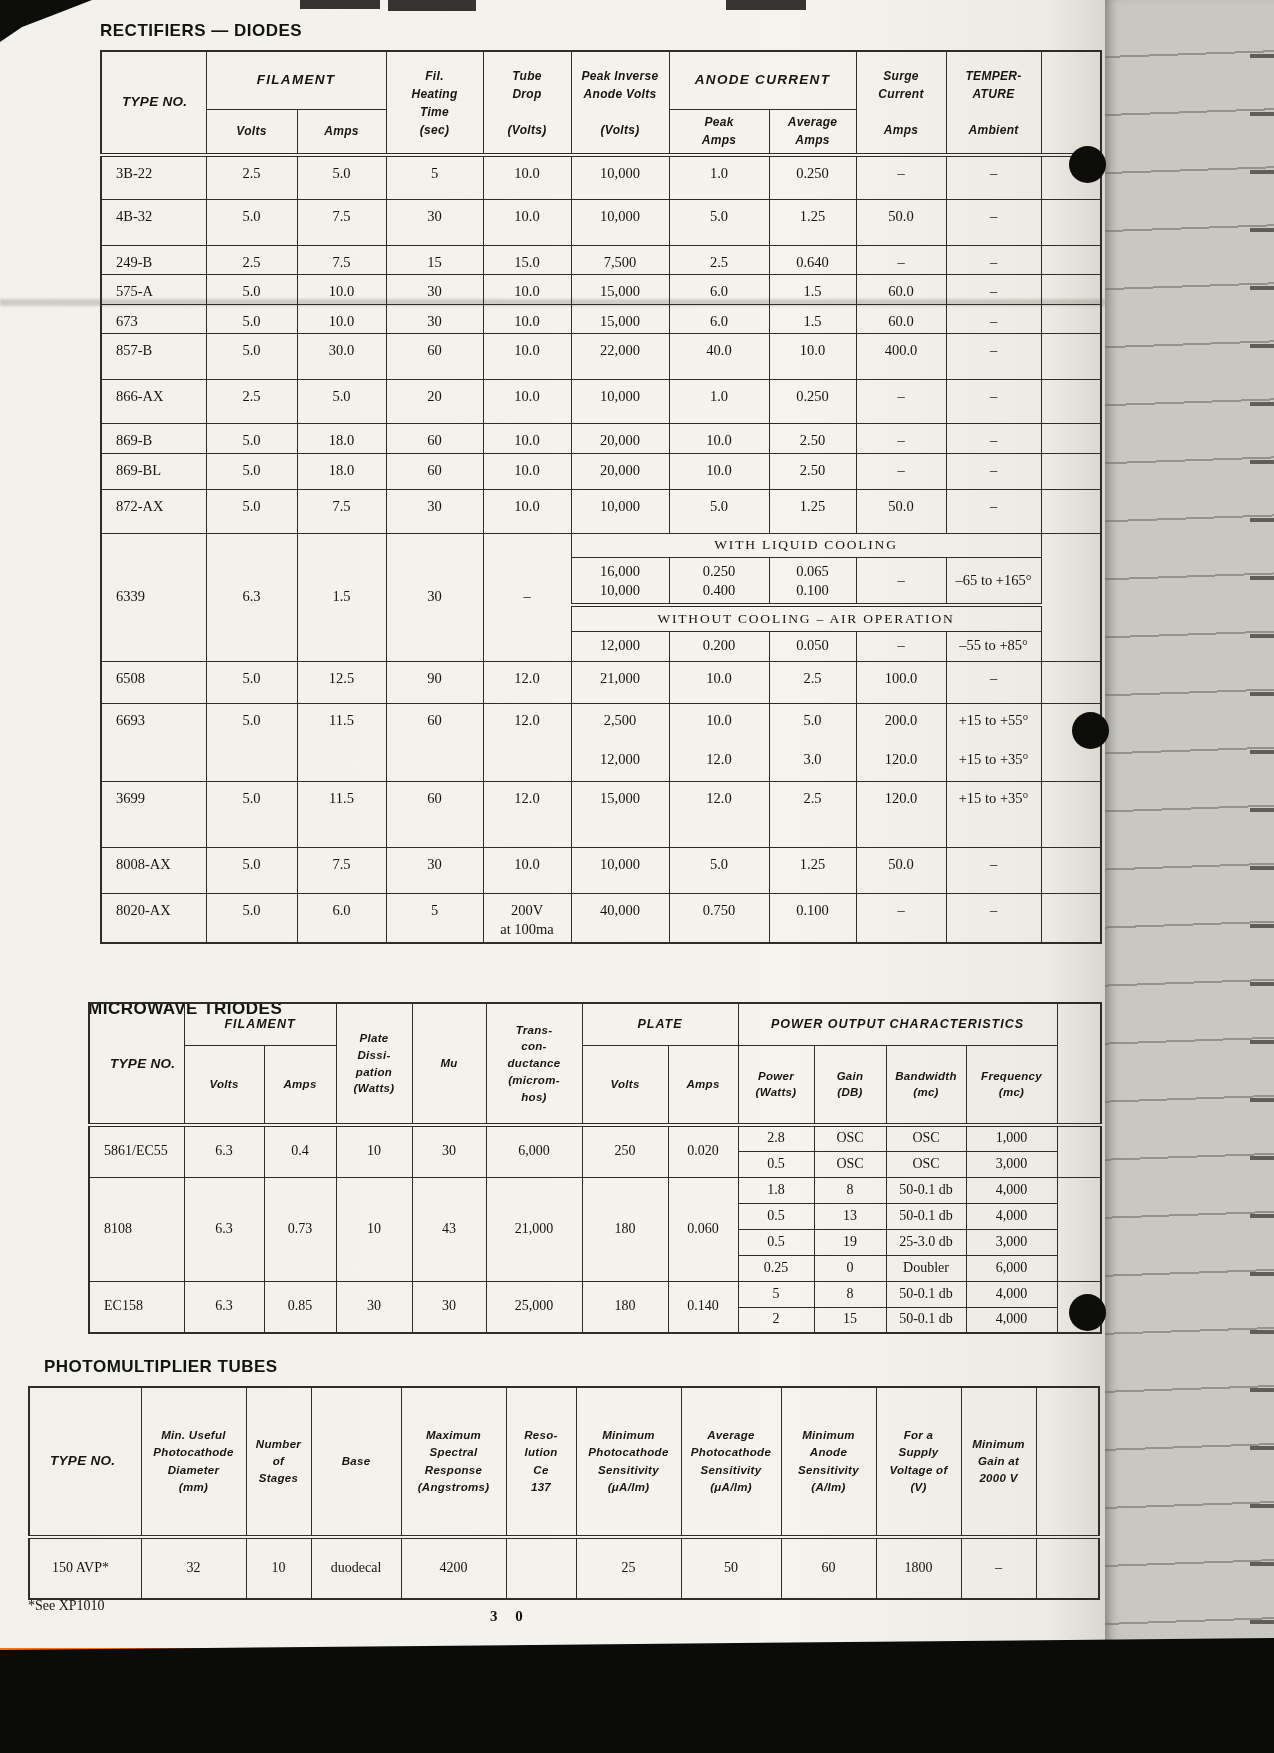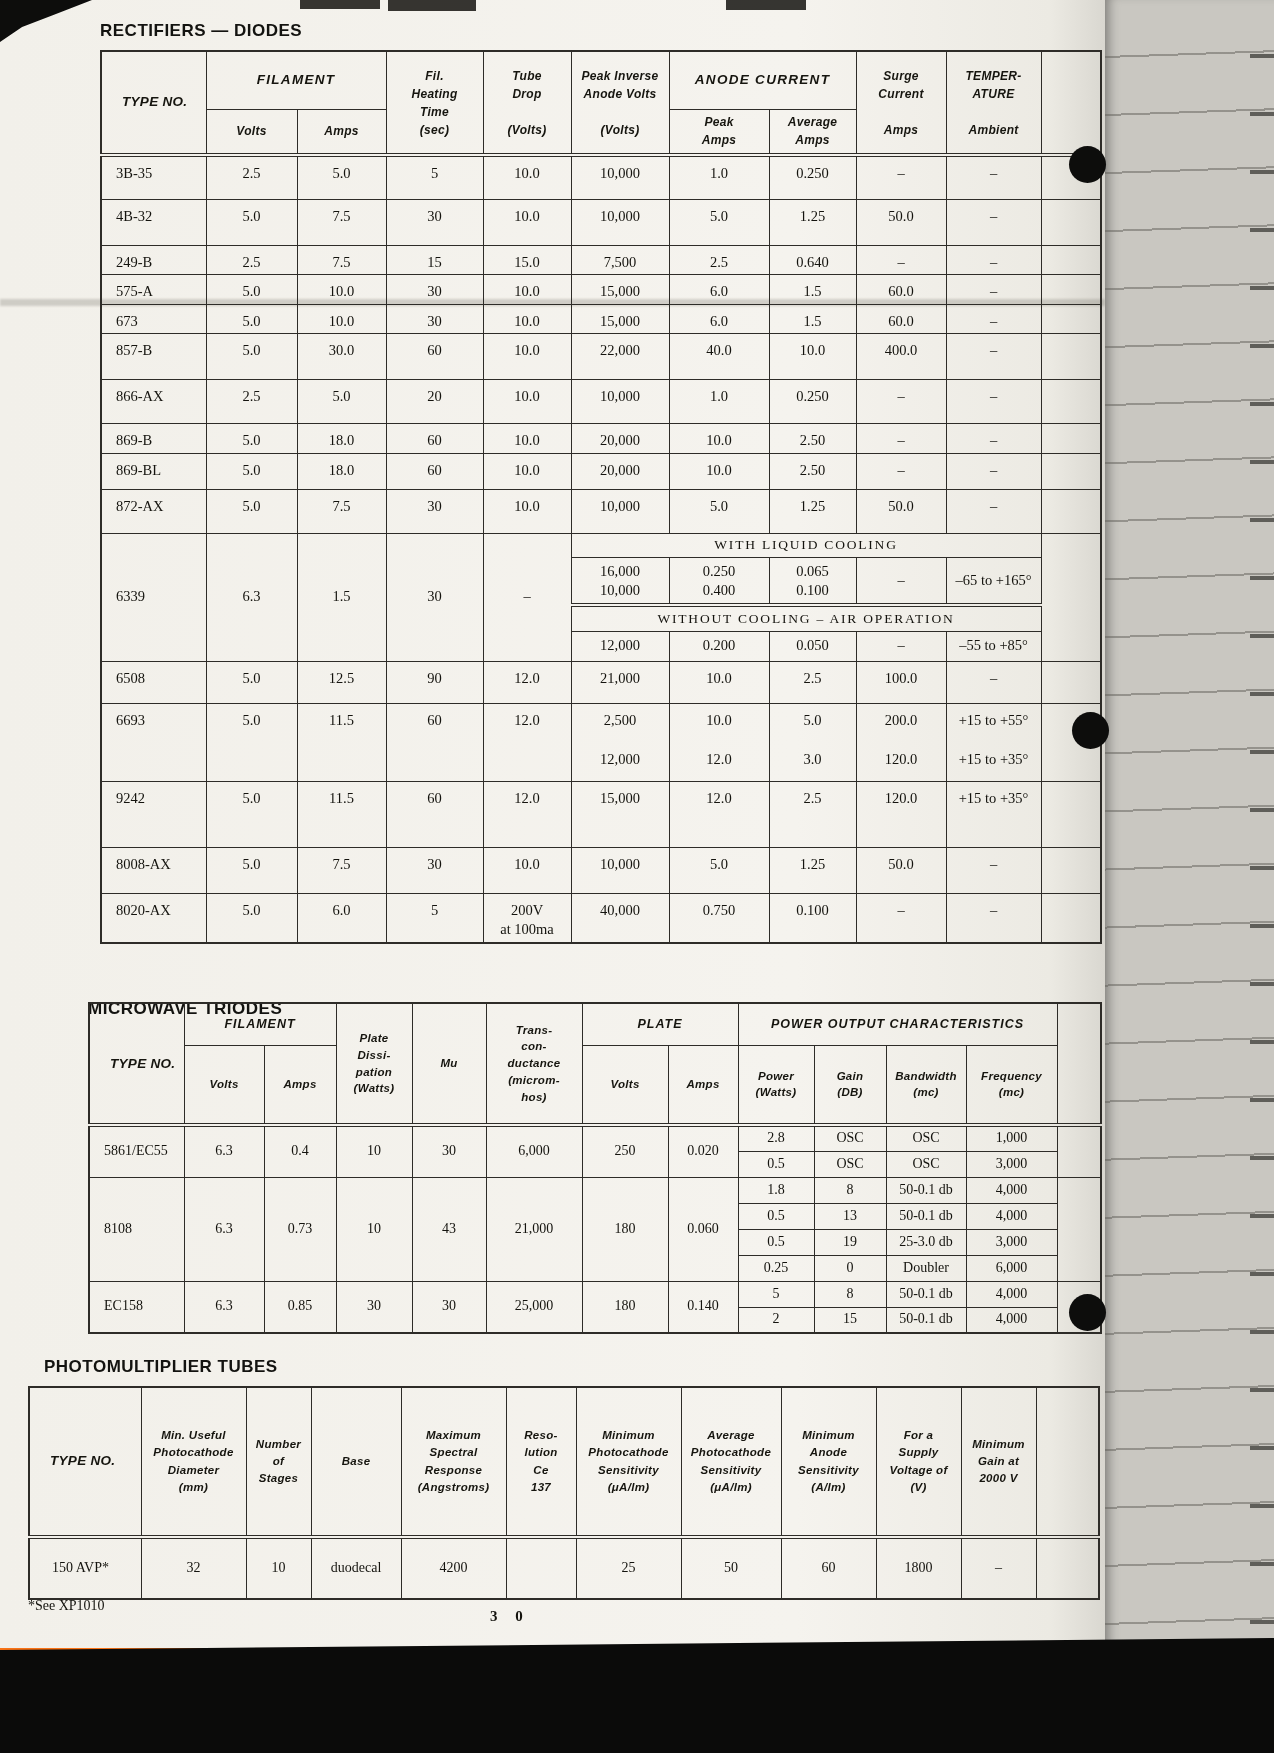--- a/index.html
+++ b/index.html
@@ -113,21 +113,21 @@
           <th>Volts</th>
           <th>Amps</th>
           <th>Peak
 Amps</th>
           <th>Average
 Amps</th>
         </tr>
       </thead>
       <tbody>
         <tr style="height:44px">
-            <td class="tn">3B-35</td>
+            <td class="tn">3B-22</td>
             <td>2.5</td>
             <td>5.0</td>
             <td>5</td>
             <td>10.0</td>
             <td>10,000</td>
             <td>1.0</td>
             <td>0.250</td>
             <td>–</td>
             <td>–</td>
             <td></td>
@@ -309,21 +309,21 @@
 3.0</td>
             <td>200.0
 
 120.0</td>
             <td>+15 to +55°
 
 +15 to +35°</td>
             <td></td>
           </tr>
         <tr style="height:66px">
-            <td class="tn">9242</td>
+            <td class="tn">3699</td>
             <td>5.0</td>
             <td>11.5</td>
             <td>60</td>
             <td>12.0</td>
             <td>15,000</td>
             <td>12.0</td>
             <td>2.5</td>
             <td>120.0</td>
             <td>+15 to +35°</td>
             <td></td>

